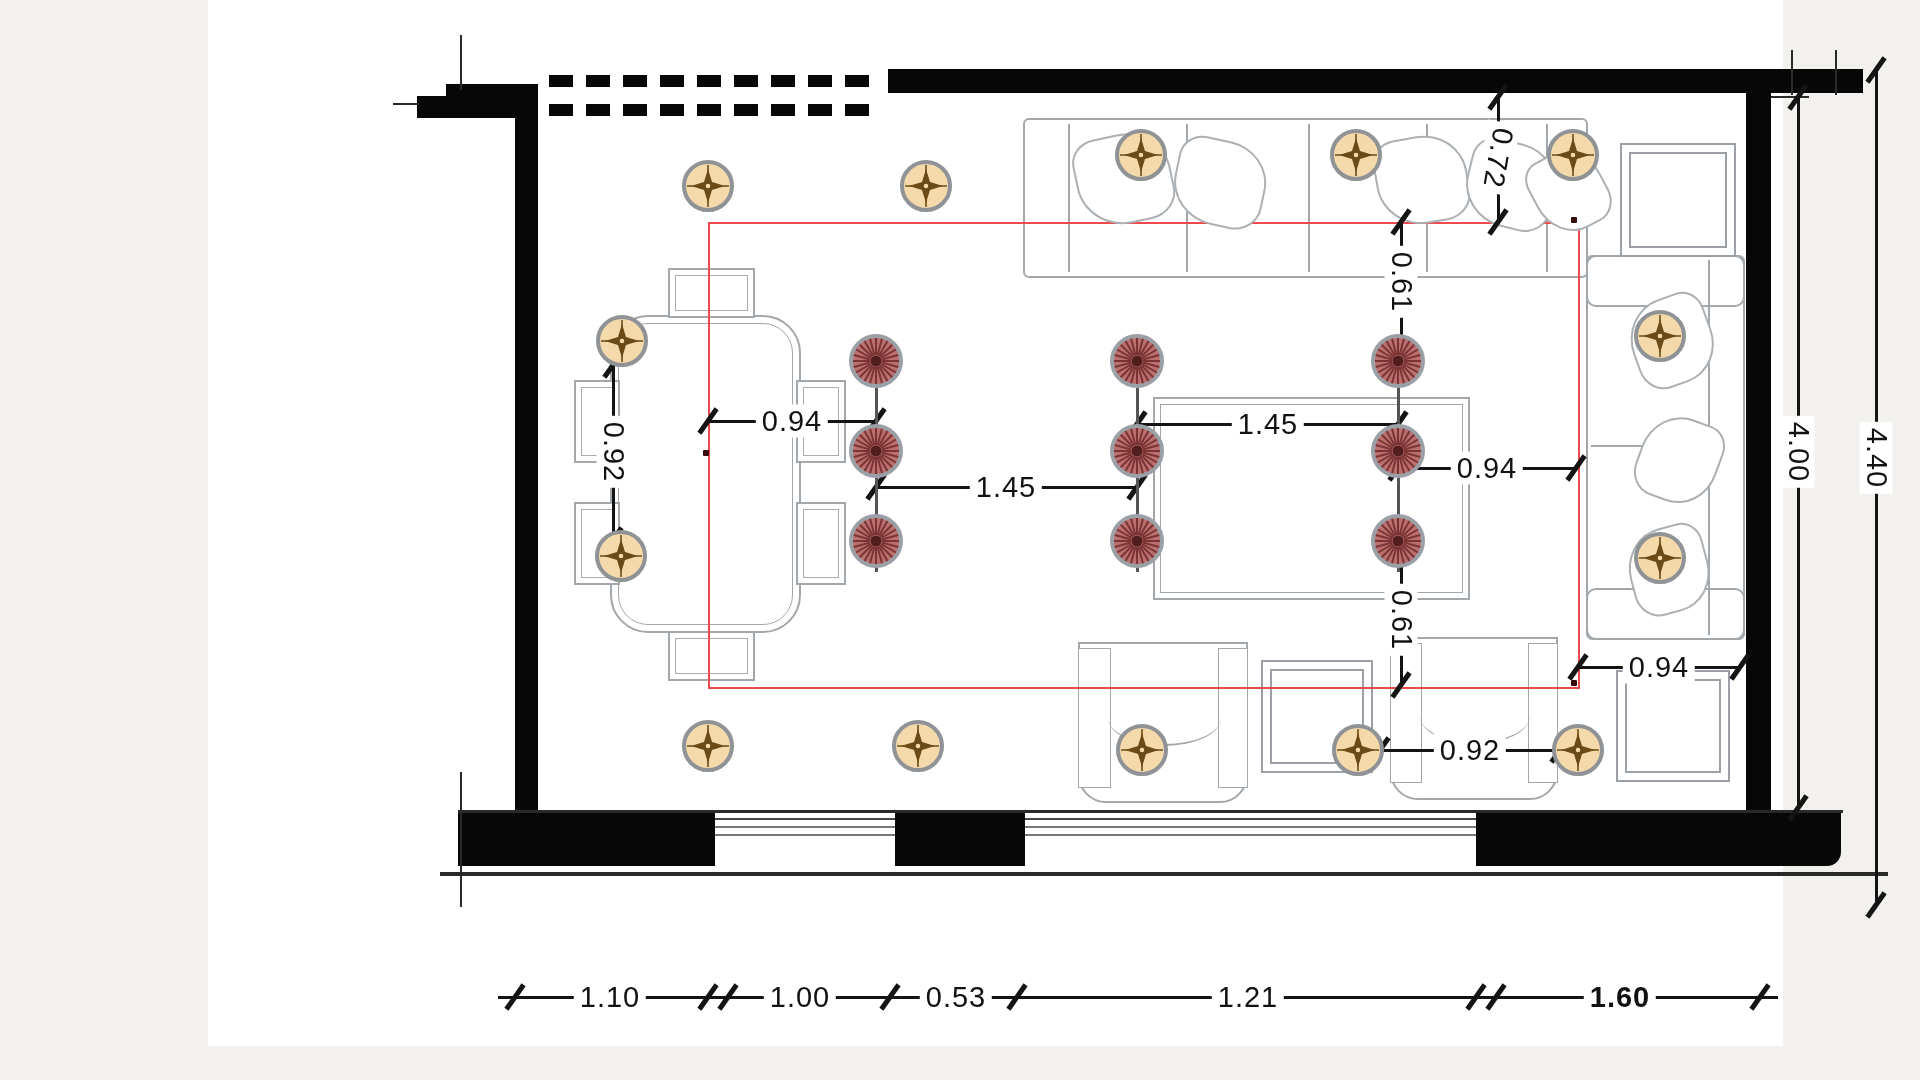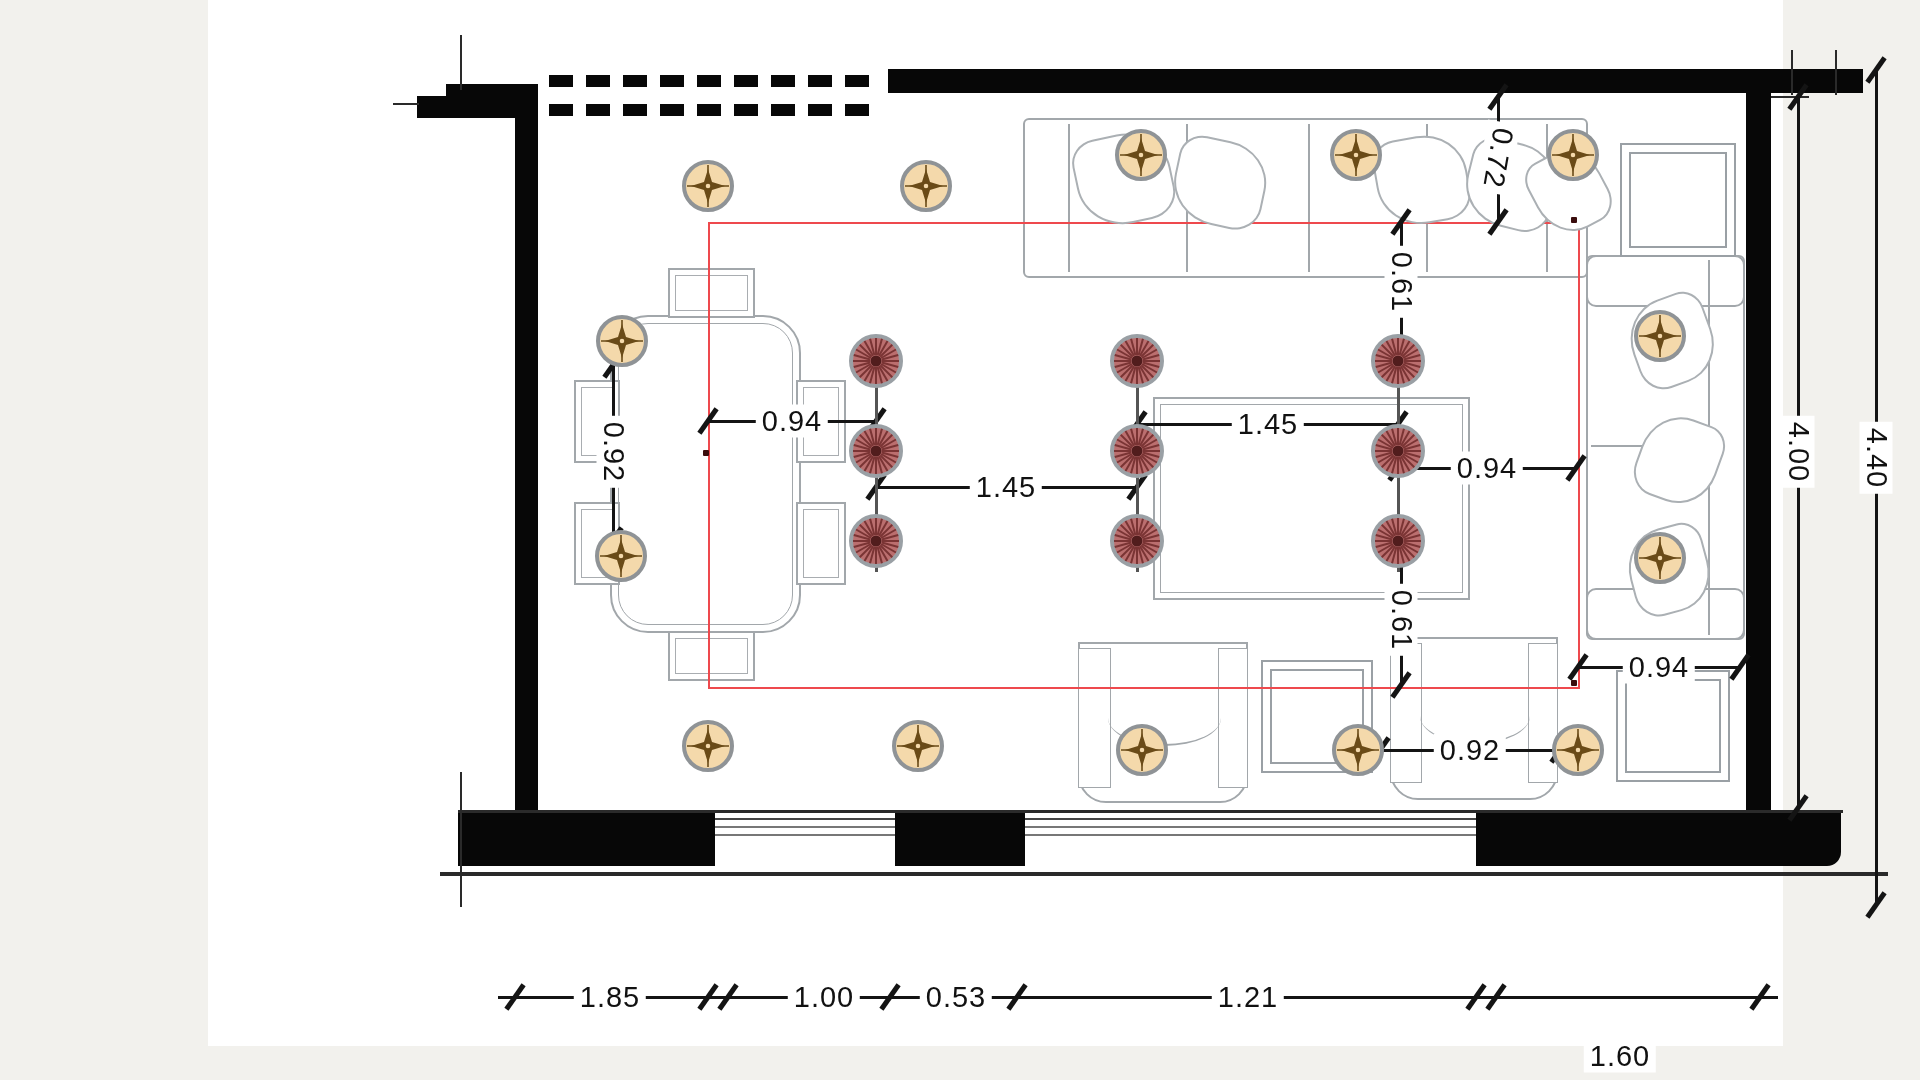--- a/index.html
+++ b/index.html
@@ -185,25 +185,25 @@
       <div class="dlabel vert" style="left: 1668px; top: 458px;">4.40</div>
       <div class="dl" style="left: 290px; top: 996px; width: 1280px; height: 3px;"></div>
       <div class="tick" style="left: 307px; top: 997px;"></div>
       <div class="tick" style="left: 500px; top: 997px;"></div>
       <div class="tick" style="left: 520px; top: 997px;"></div>
       <div class="tick" style="left: 682px; top: 997px;"></div>
       <div class="tick" style="left: 809px; top: 997px;"></div>
       <div class="tick" style="left: 1268px; top: 997px;"></div>
       <div class="tick" style="left: 1288px; top: 997px;"></div>
       <div class="tick" style="left: 1552px; top: 997px;"></div>
-      <div class="dlabel" style="left: 402px; top: 997px;">1.85</div>
-      <div class="dlabel" style="left: 616px; top: 997px;">1.00</div>
+      <div class="dlabel" style="left: 402px; top: 997px;">1.10</div>
+      <div class="dlabel" style="left: 592px; top: 997px;">1.00</div>
       <div class="dlabel" style="left: 748px; top: 997px;">0.53</div>
       <div class="dlabel" style="left: 1040px; top: 997px;">1.21</div>
-      <div class="dlabel" style="left: 1412px; top: 1056px;">1.60</div>
+      <div class="dlabel" style="left: 1412px; top: 997px; font-weight: bold;">1.60</div>
     </div>
   <div id="layer-lights">
       <div class="dl" style="left: 667px; top: 336px; width: 2.5px; height: 236px; background: rgb(85, 85, 85);"></div>
       <div class="dl" style="left: 928px; top: 336px; width: 2.5px; height: 236px; background: rgb(85, 85, 85);"></div>
       <div class="dl" style="left: 1189px; top: 336px; width: 2.5px; height: 236px; background: rgb(85, 85, 85);"></div>
       <div class="light" style="left: 500px; top: 188px;">
 <svg width="56" height="56" viewBox="-28 -28 56 56" xmlns="http://www.w3.org/2000/svg">
   <circle r="24" fill="#f4d9ab" stroke="#8f9396" stroke-width="4"></circle>
   <line x1="-21" y1="0" x2="21" y2="0" stroke="#6a4b18" stroke-width="1.6"></line>
   <line x1="0" y1="-21" x2="0" y2="21" stroke="#6a4b18" stroke-width="1.6"></line>

